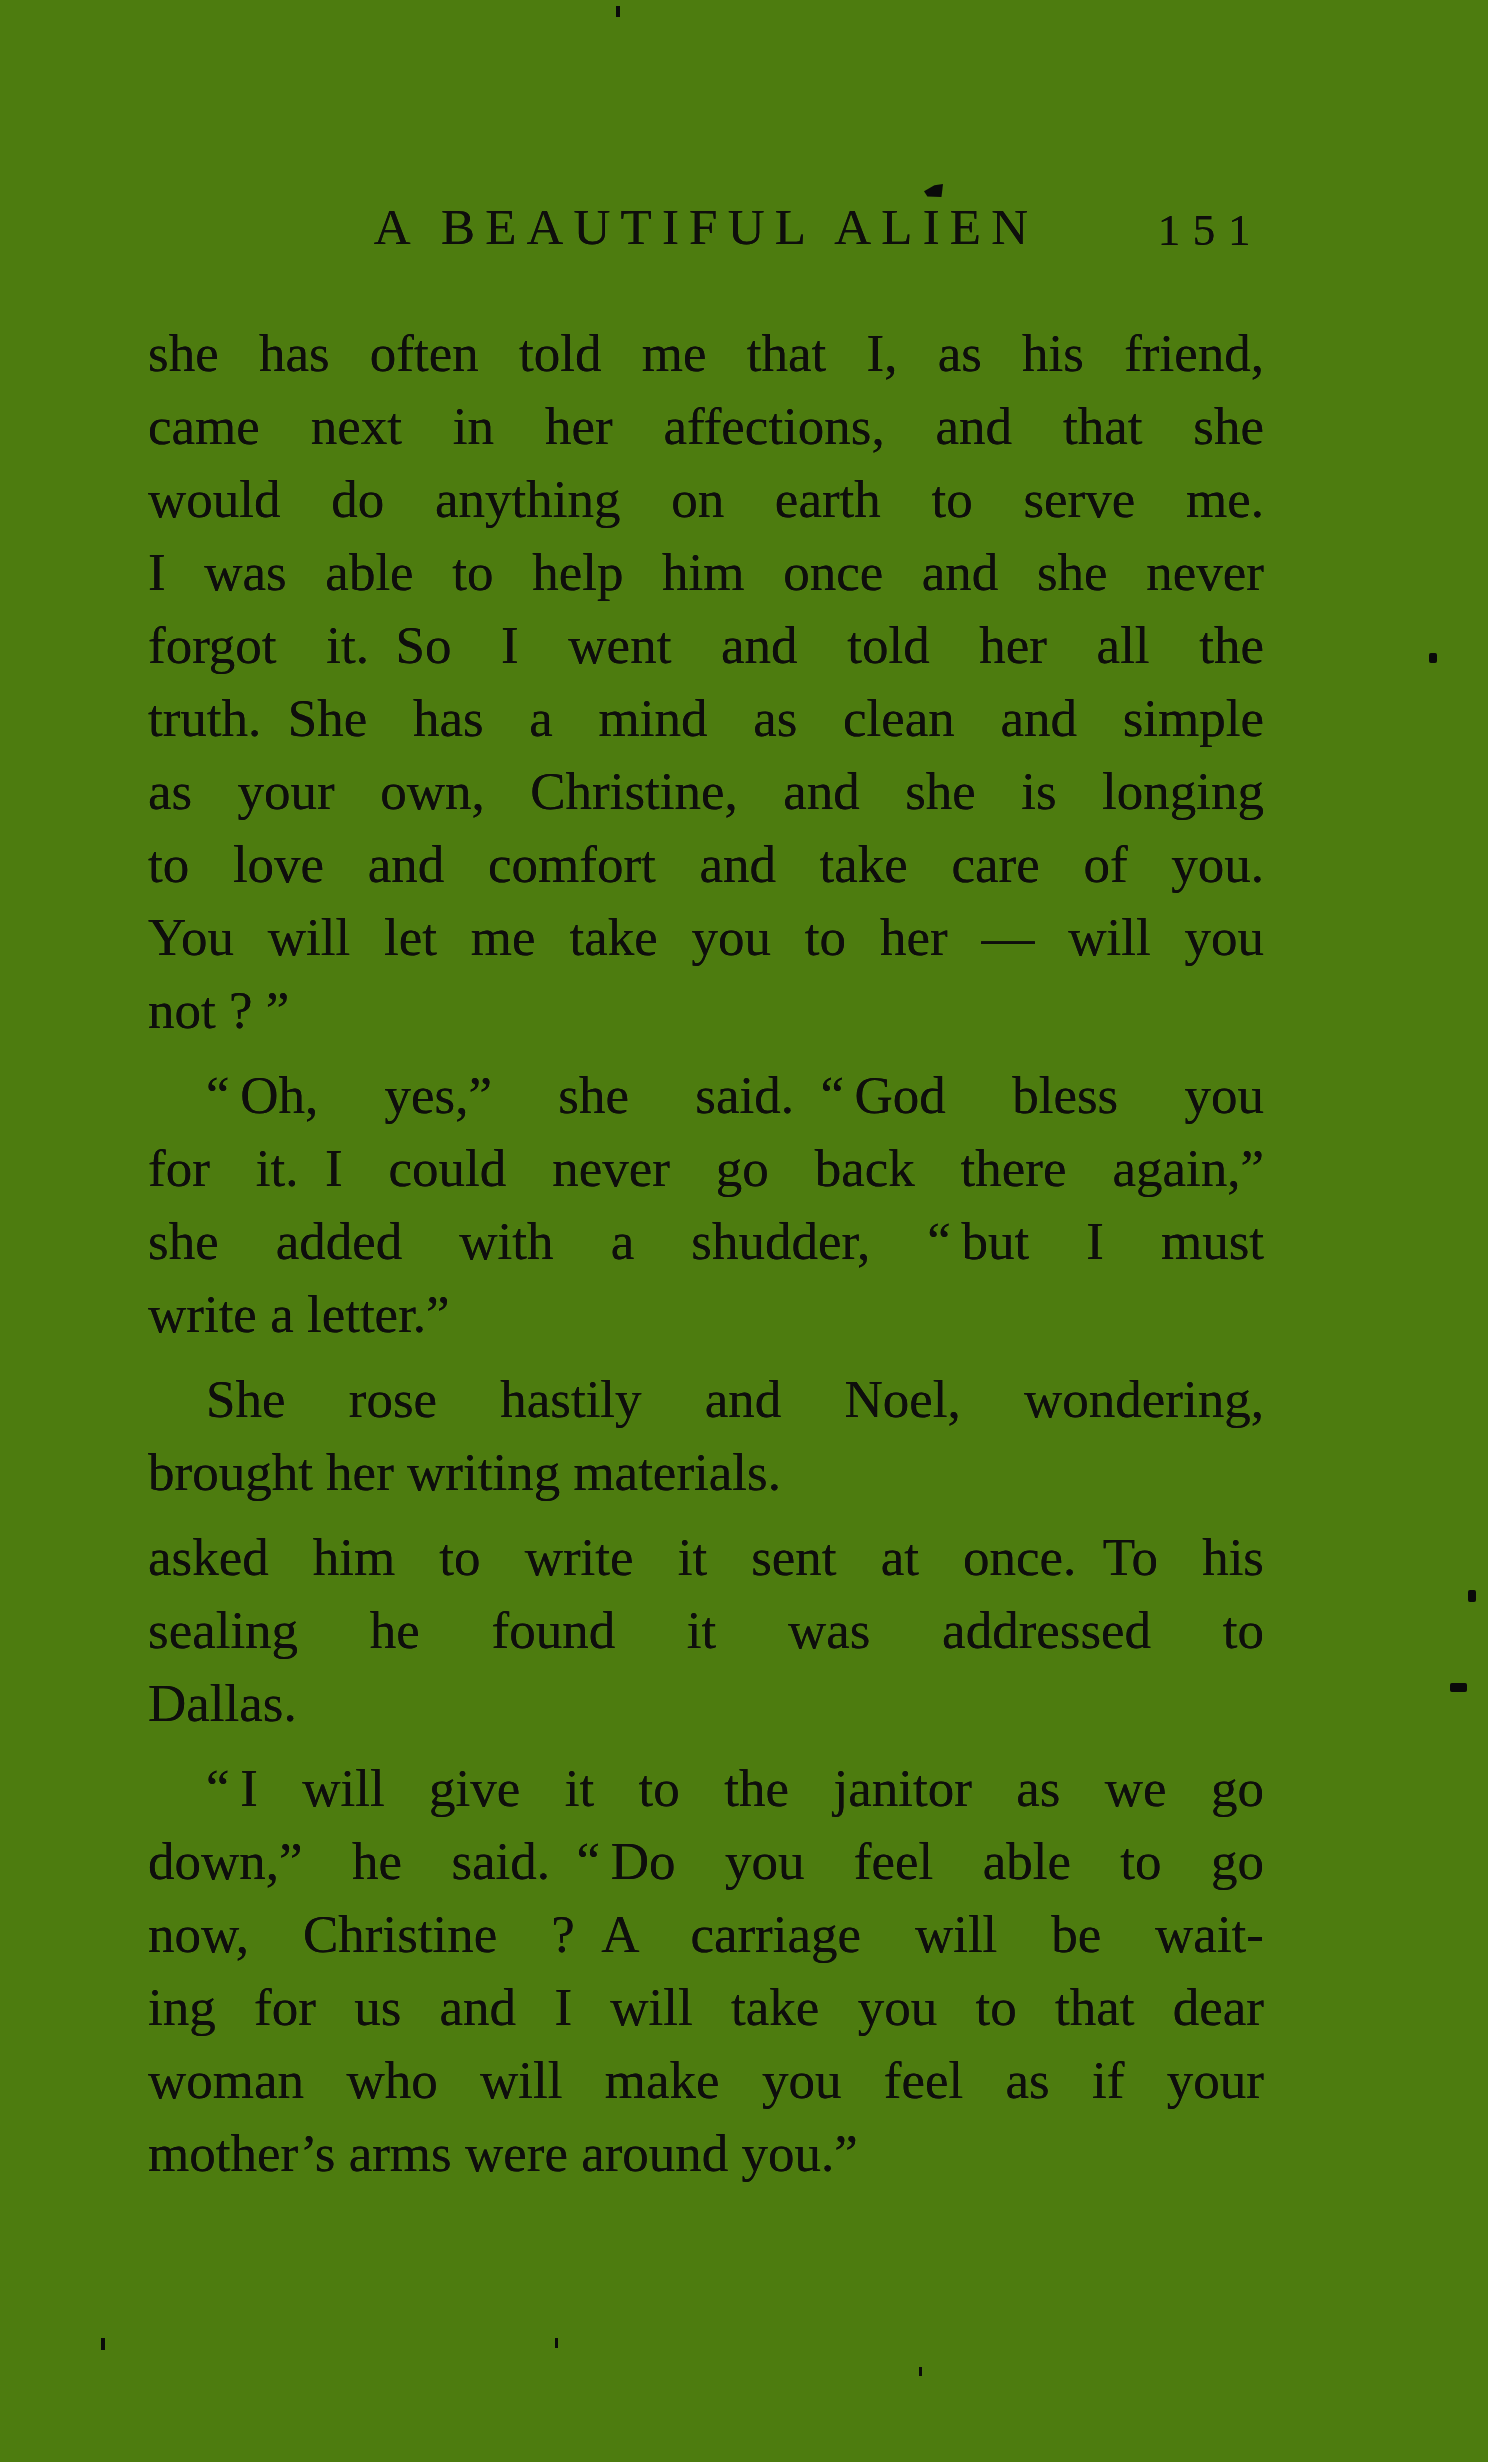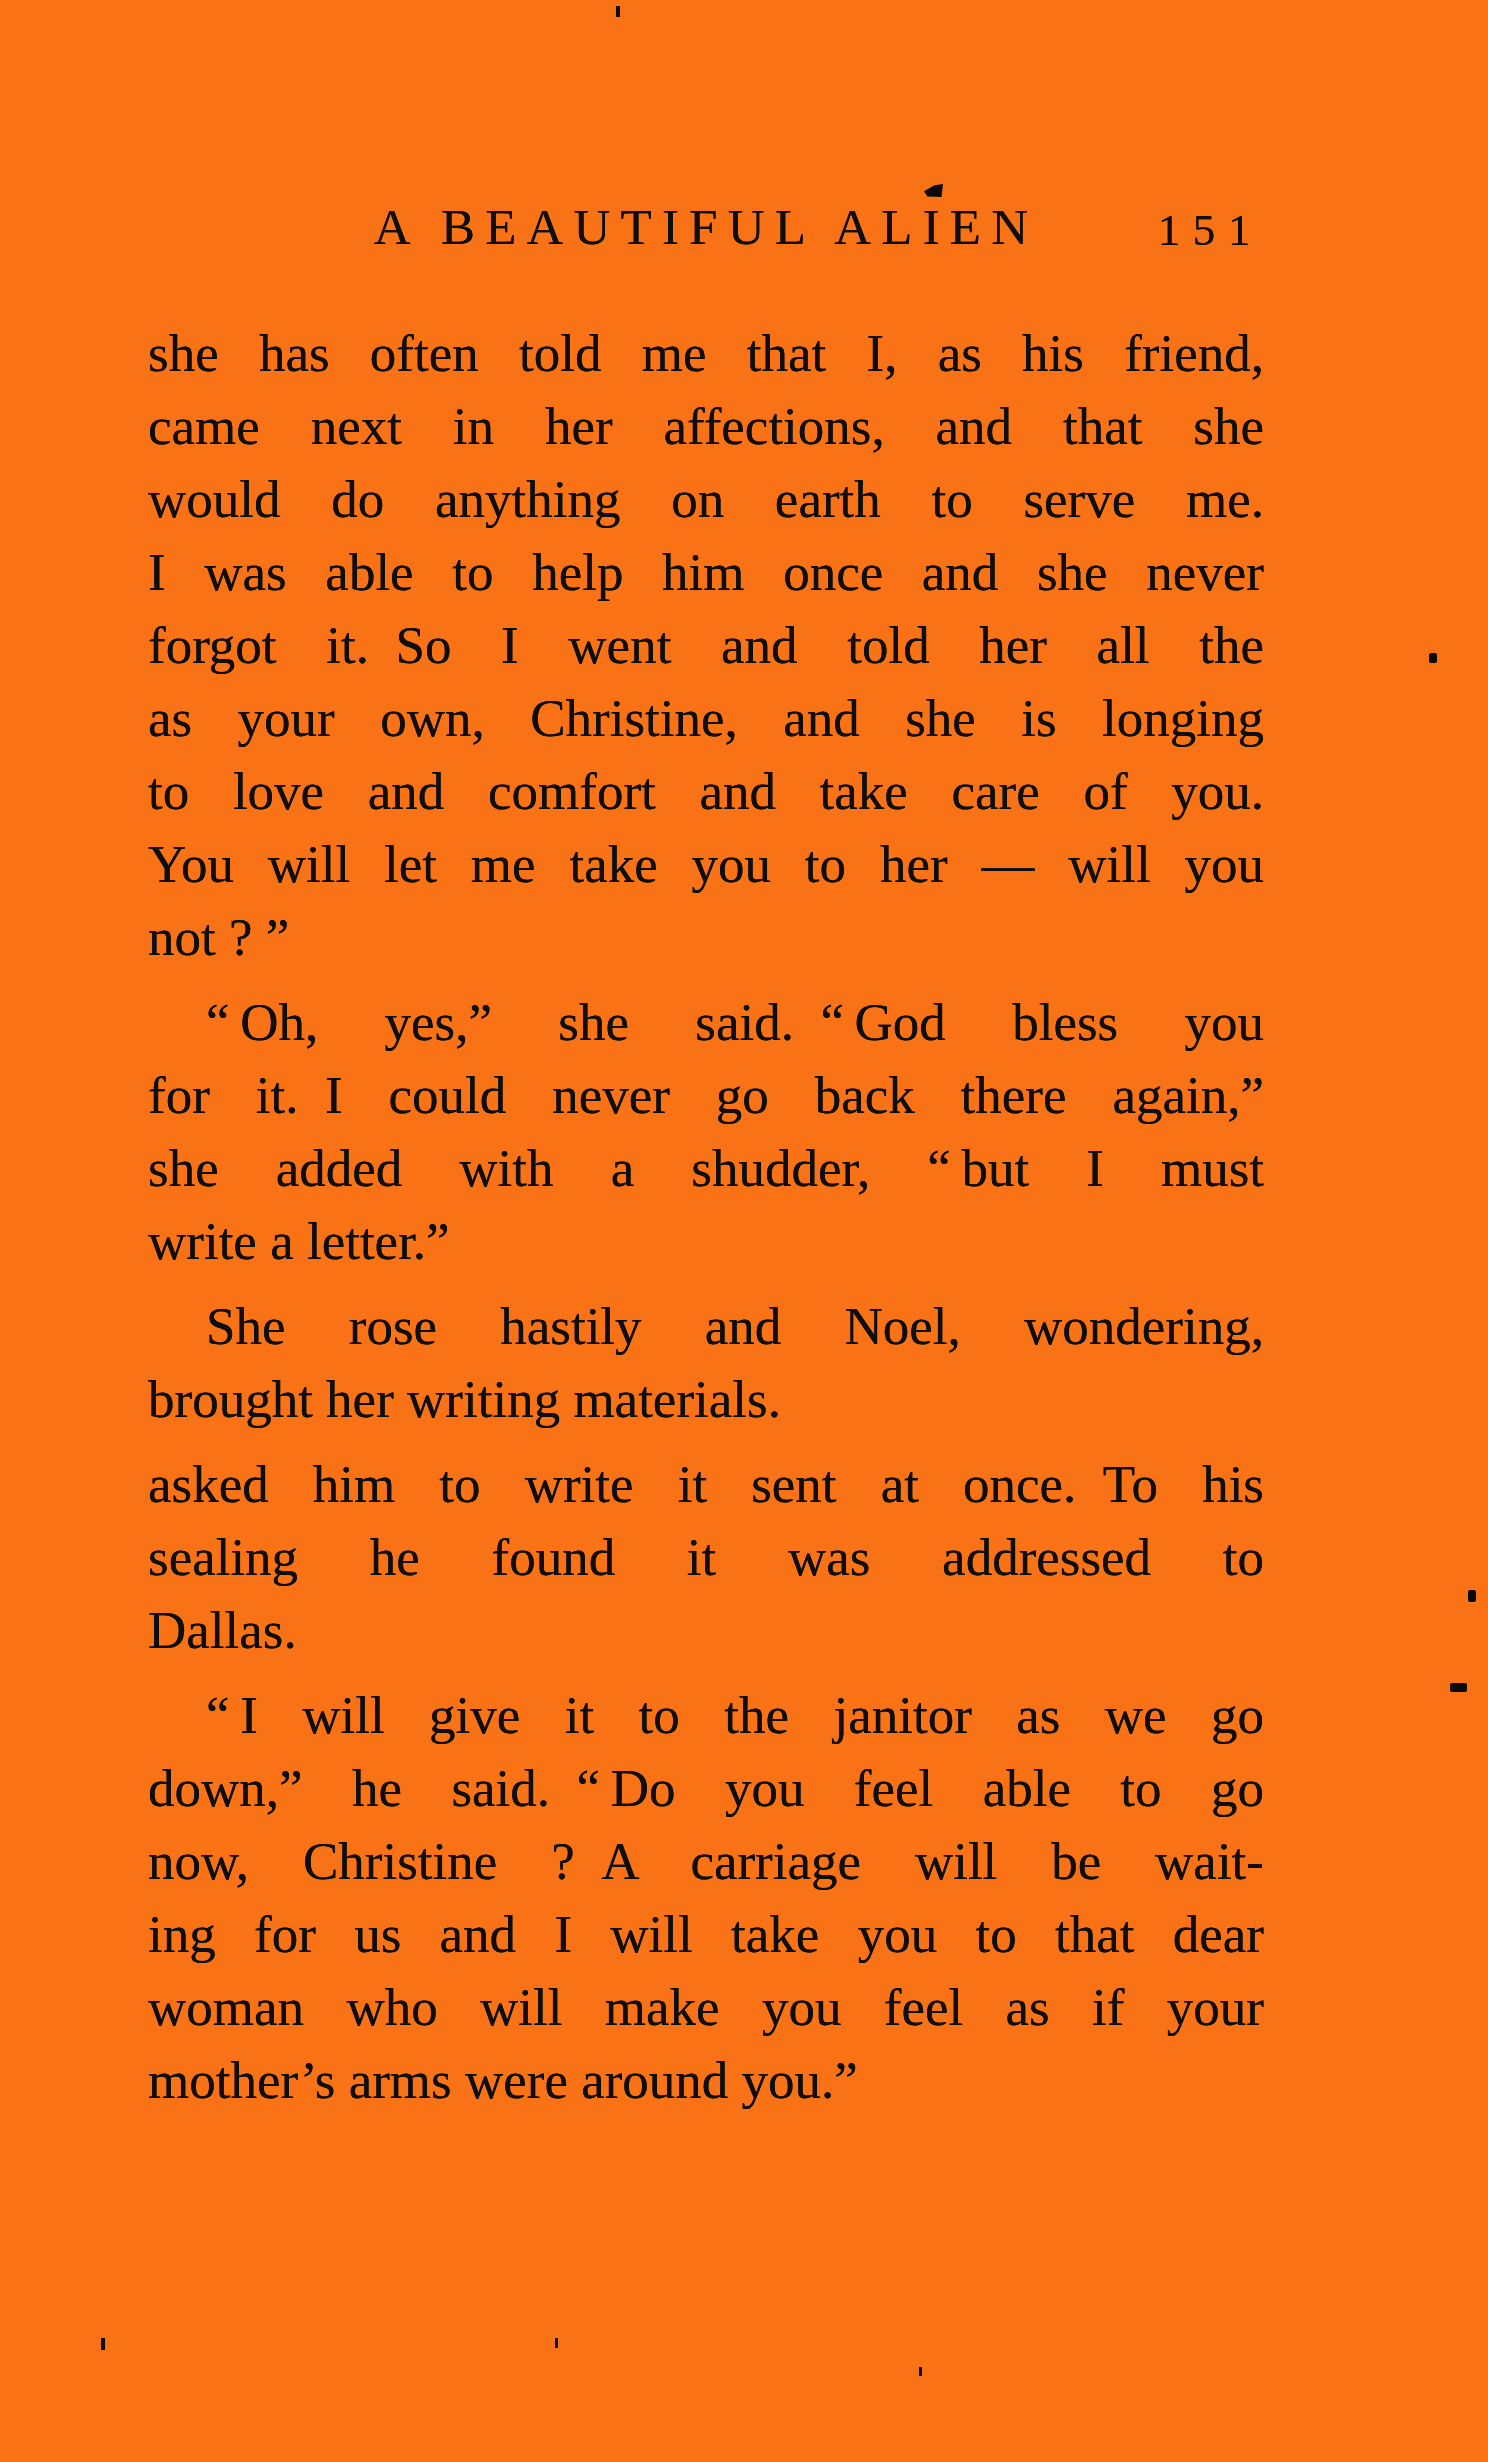--- a/index.html
+++ b/index.html
@@ -1,21 +1,21 @@
 <!DOCTYPE html>
 <html style="font-size:15px"><head>
 <meta charset="utf-8">
 <style>
   html, body { margin: 0; padding: 0; background: #ffffff; }
 
   .page {
     position: relative;
     width: 1488px;
     height: 2462px;
-    background: #f97316;
+    background: #4d7c0f;
     overflow: hidden;
     font-family: "Liberation Serif", serif;
     color: #0e0e0c;
   }
 
   
   .header {
     position: absolute;
     top: 198px;
     left: 136px;
@@ -82,20 +82,21 @@
     <span class="page-number">151</span>
   </div>
 
   <div class="body-text" id="body-text">
       <div class="para">
         <div class="line">she has often told me that I, as his friend,</div>
         <div class="line">came next in her affections, and that she</div>
         <div class="line">would do anything on earth to serve me.</div>
         <div class="line">I was able to help him once and she never</div>
         <div class="line">forgot it. So I went and told her all the</div>
+        <div class="line">truth. She has a mind as clean and simple</div>
         <div class="line">as your own, Christine, and she is longing</div>
         <div class="line">to love and comfort and take care of you.</div>
         <div class="line">You will let me take you to her — will you</div>
         <div class="line last">not ? ”</div>
       </div>
       <div class="para">
         <div class="line indent">“ Oh, yes,” she said. “ God bless you</div>
         <div class="line">for it. I could never go back there again,”</div>
         <div class="line">she added with a shudder, “ but I must</div>
         <div class="line last">write a letter.”</div>

